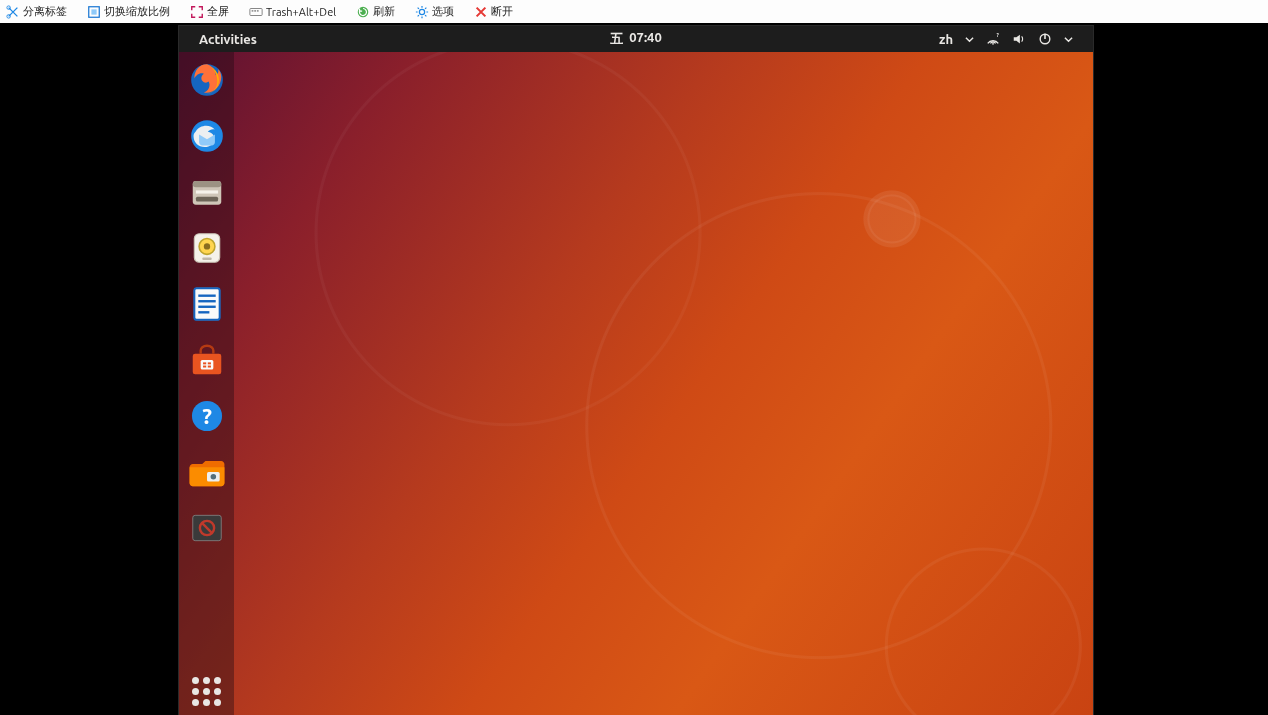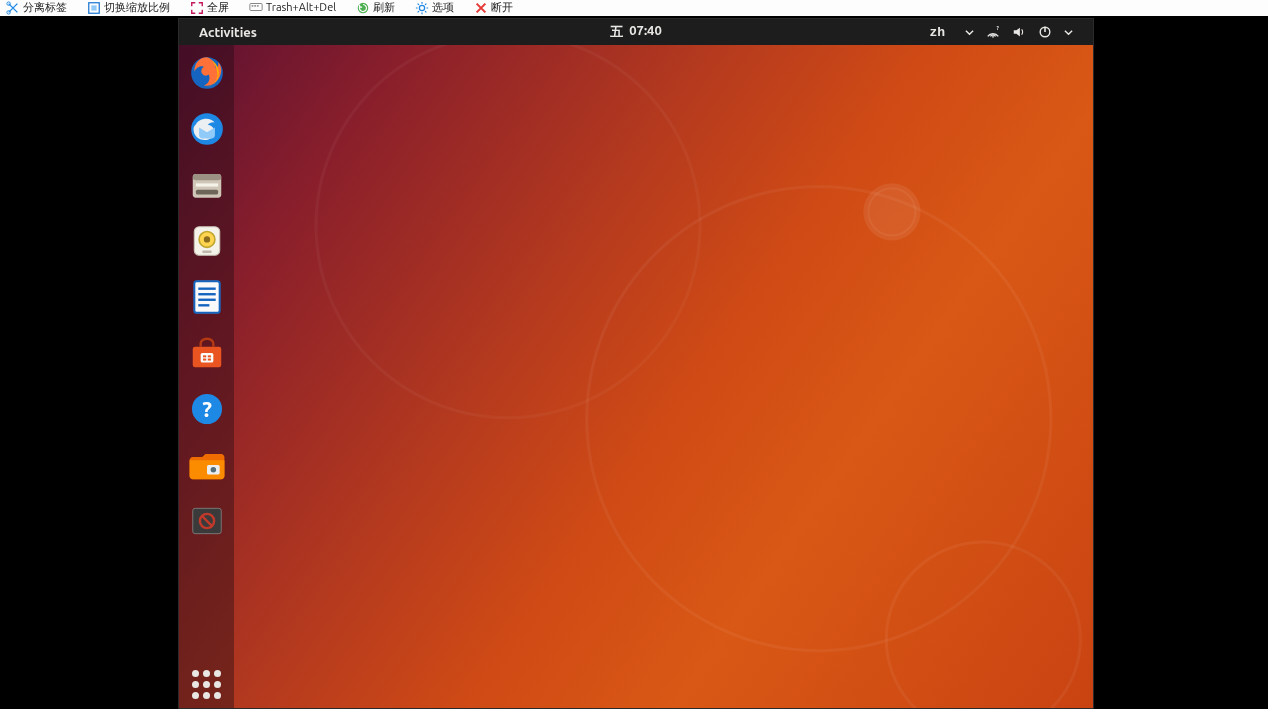--- a/index.html
+++ b/index.html
@@ -7,24 +7,24 @@
     width: 1268px;
     height: 715px;
     background: #fff;
     font-family: "Segoe UI", "Ubuntu", Arial, sans-serif;
     overflow: hidden;
     position: relative;
   }
 
   
   .vb-toolbar {
-    height: 16px;
+    height: 23px;
     background: #fdfdfd;
     display: flex;
-    align-items: flex-start;
+    align-items: center;
     padding: 0 6px;
     font-size: 11px;
     color: #222;
     gap: 20px;
   }
   .vb-item { display: flex; align-items: center; gap: 3px; cursor: pointer; }
   .vb-icon { width: 14px; height: 14px; display:inline-flex; align-items:center; justify-content:center; }
 
   
   .viewer {
@@ -202,21 +202,21 @@
   <div class="guest">
     <div class="wallpaper"></div>
 
     <div class="topbar">
       <div>Activities</div>
       <div class="center">
         <span>五</span>
         <span>07:40</span>
       </div>
       <div class="right">
-        <div style="display:flex;align-items:center;gap:20px;font-family:Liberation Mono, monospace;">
+        <div style="display:flex;align-items:center;gap:12px;">
           <span>zh</span>
           <svg width="9" height="9" viewBox="0 0 10 10">
               <path d="M1 3l4 4 4-4" stroke="#e9e7e4" stroke-width="1.6" fill="none"></path>
             </svg>
         </div>
         <span class="icon">
           <svg viewBox="0 0 16 16">
               <path d="M2 13c3-4 9-4 12 0" stroke="#e9e7e4" stroke-width="1.6" fill="none"></path>
               <path d="M5 13c1.5-2 4.5-2 6 0" stroke="#e9e7e4" stroke-width="1.6" fill="none"></path>
               <circle cx="8" cy="13.5" r="1" fill="#e9e7e4"></circle>

